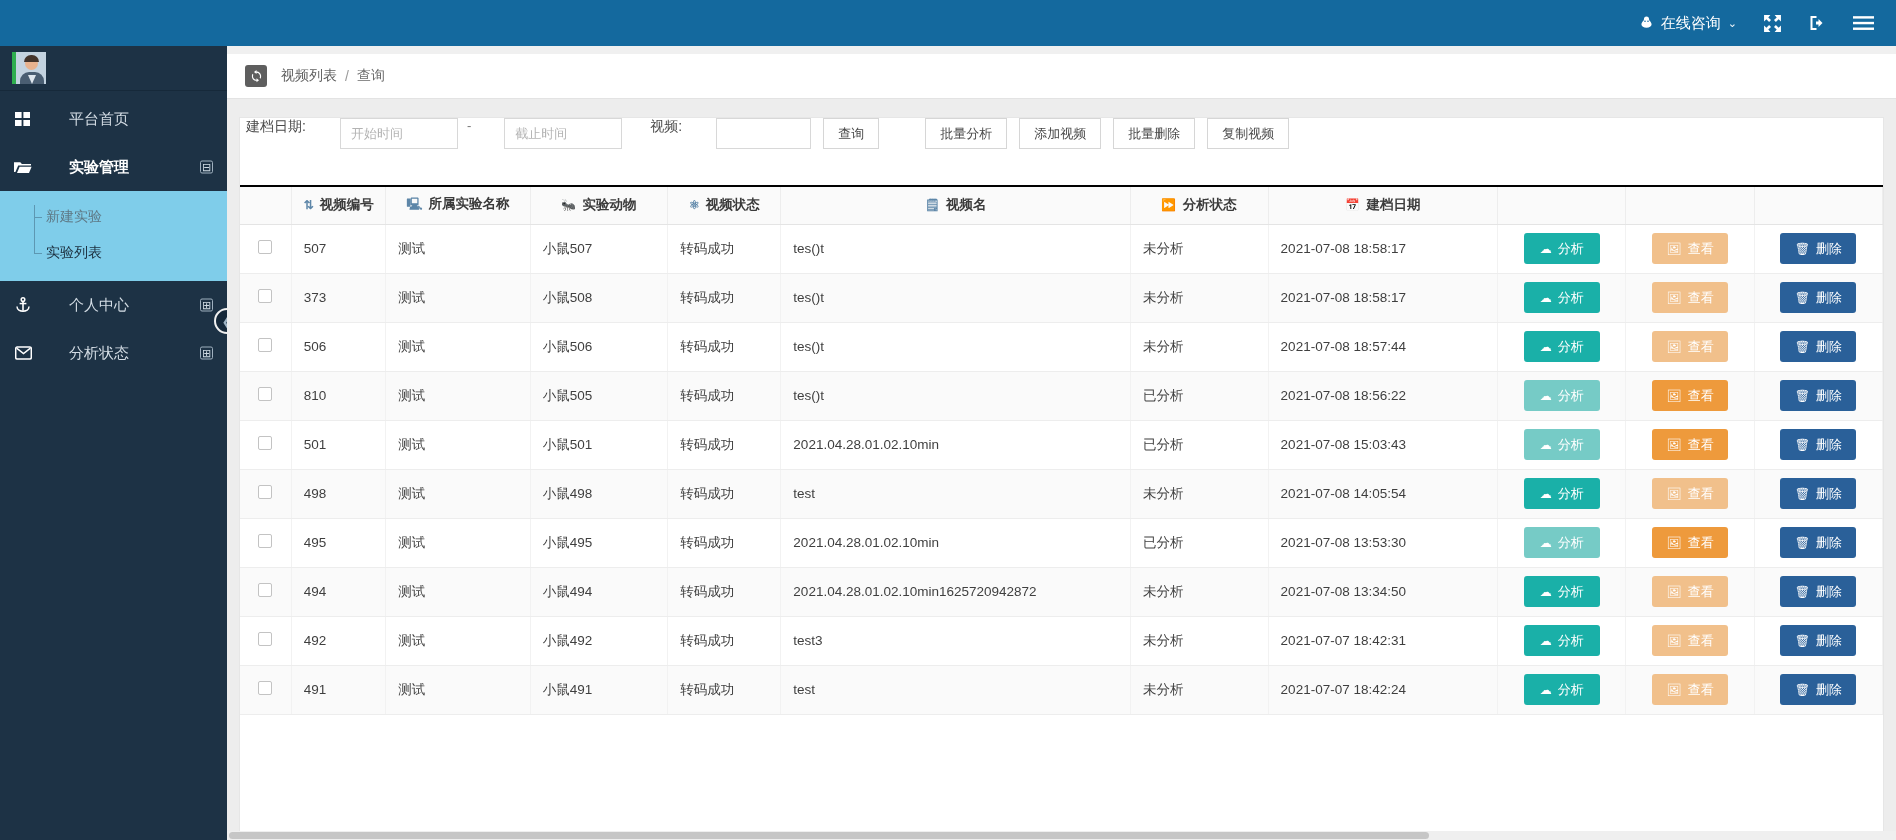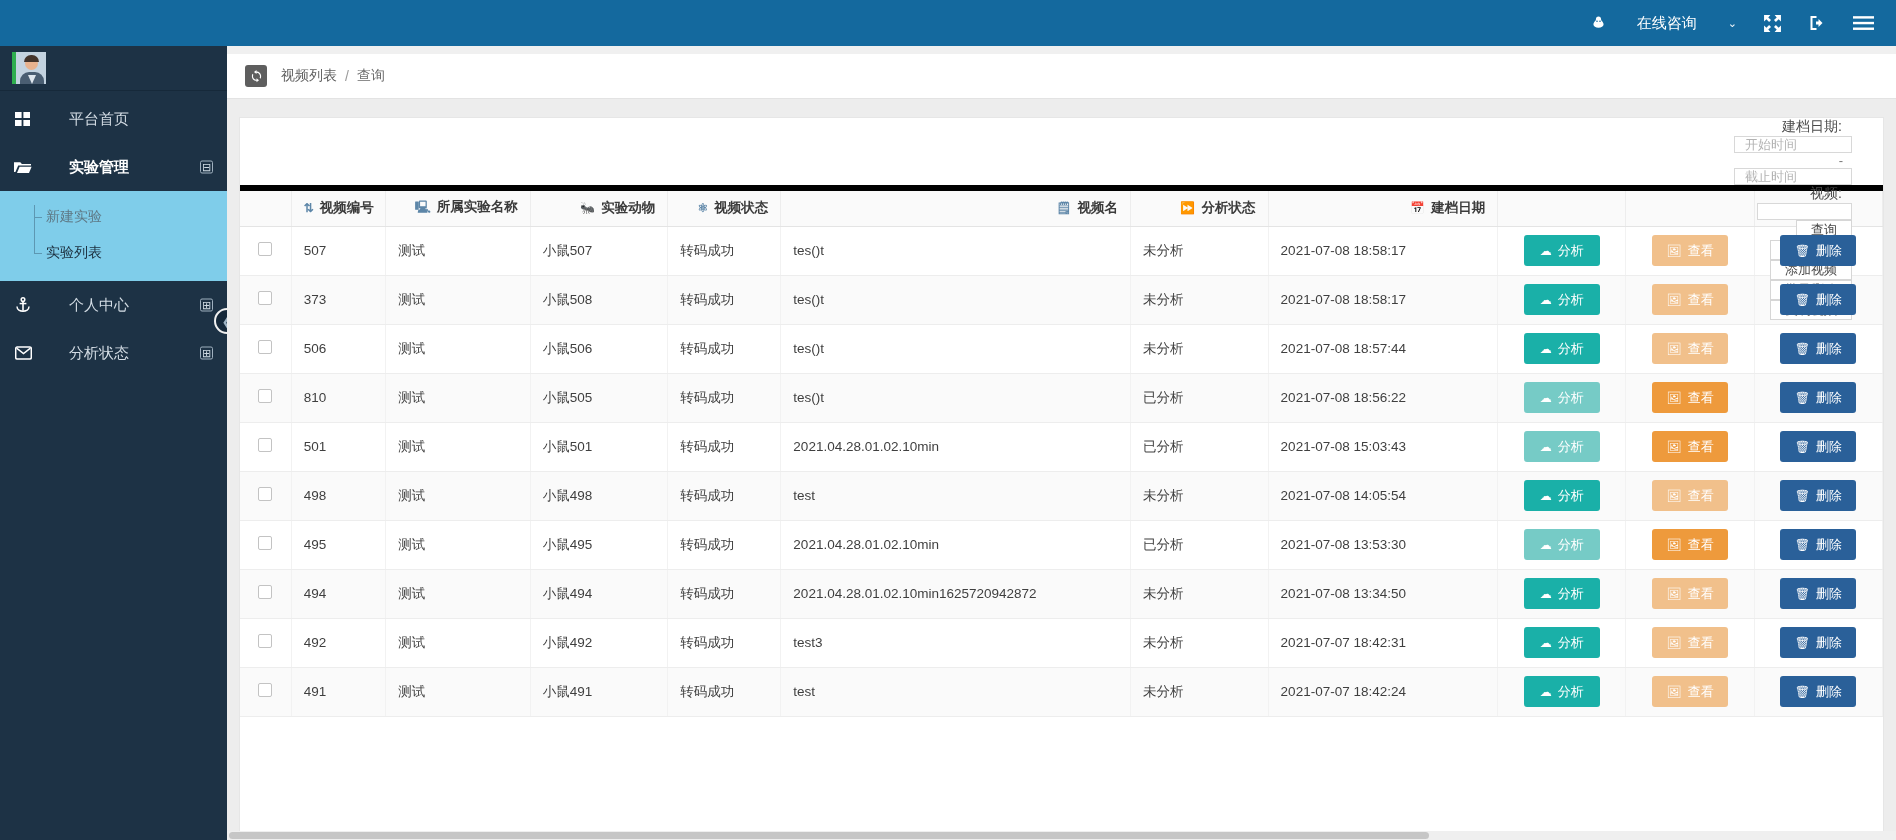--- a/index.html
+++ b/index.html
@@ -13,21 +13,21 @@
 
   
   .topbar{
     position:absolute; left:0; top:0; width:1896px; height:46px;
     background:#14699e;
     display:flex; align-items:center; justify-content:flex-end;
     padding-right:22px;
   }
   .topbar-item{
     display:flex; align-items:center; color:#ffffff;
-    font-size:15px; margin-left:26px; cursor:pointer; white-space:nowrap;gap:24px;
+    font-size:15px; margin-left:26px; cursor:pointer; white-space:nowrap;
   }
   .topbar-item .ic{ display:inline-flex; align-items:center; justify-content:center; }
   .caret{ margin-left:7px; font-size:11px; opacity:.95; }
 
   
   .sidebar{
     position:absolute; left:0; top:46px; width:227px; height:794px;
     background:#1d3245;
   }
   .avatar-wrap{
@@ -114,23 +114,22 @@
   }
   .crumb a{ color:#5f5f5f; text-decoration:none; cursor:pointer; }
   .crumb .sep{ margin:0 8px; color:#9a9a9a; }
   .crumb .cur{ color:#6b6b6b; }
 
   .panel{
     margin:18px 12px 0 12px; background:#ffffff; border:1px solid #e6e6e6;
     min-height:760px;
   }
   .filterbar{
-    display:flex; align-items:flex-end; height:67px; padding:0 31px;
+    display:flex; align-items:flex-start; height:67px; padding:0 6px;
     gap:0;
-    flex-direction:column;
   }
   .f-label{ font-size:14px; color:#4a4a4a; margin-right:10px; white-space:nowrap; }
   .f-input{
     height:31px; border:1px solid #d8d8d8; background:#fff;
     font-size:13px; padding:0 10px; color:#555;
     font-family:"Liberation Sans", sans-serif;
     margin-left:24px;
   }
   .f-input::placeholder{ color:#b3b3b3; }
   .w-date{ width:118px; }
@@ -140,24 +139,24 @@
     height:31px; border:1px solid #d6d6d6; background:#fff;
     font-size:13px; color:#4a4a4a; padding:0 14px; cursor:pointer;
     font-family:"Liberation Sans", sans-serif;
   }
   .gap-lg{ margin-left:46px; }
   .gap-sm{ margin-left:12px; }
 
   
   table{ border-collapse:collapse; width:100%; table-layout:fixed; }
   thead th{
-    background:#fafafa; border-top:6px solid #000000; border-bottom:1px solid #e4e4e4;
+    background:#fafafa; border-top:2px solid #000000; border-bottom:1px solid #e4e4e4;
     border-right:1px solid #ededed;
     height:38px; font-size:13.5px; color:#3b3b3b; font-weight:bold;
-    text-align:right; padding:0 12px; white-space:nowrap;
+    text-align:center; padding:0 12px; white-space:nowrap;
   }
   thead th .thico{ color:#5d86a8; margin-right:6px; font-size:12px; }
   tbody td{
     border-bottom:1px solid #ededed; border-right:1px solid #f2f2f2;
     height:49px; font-size:13.5px; color:#3f3f3f; padding:0 12px;
     white-space:nowrap; overflow:hidden;
   }
   tbody tr:nth-child(even) td{ background:#fafafa; }
   .cb{
     width:14px; height:14px; border:1px solid #c3c3c3; border-radius:2px;

